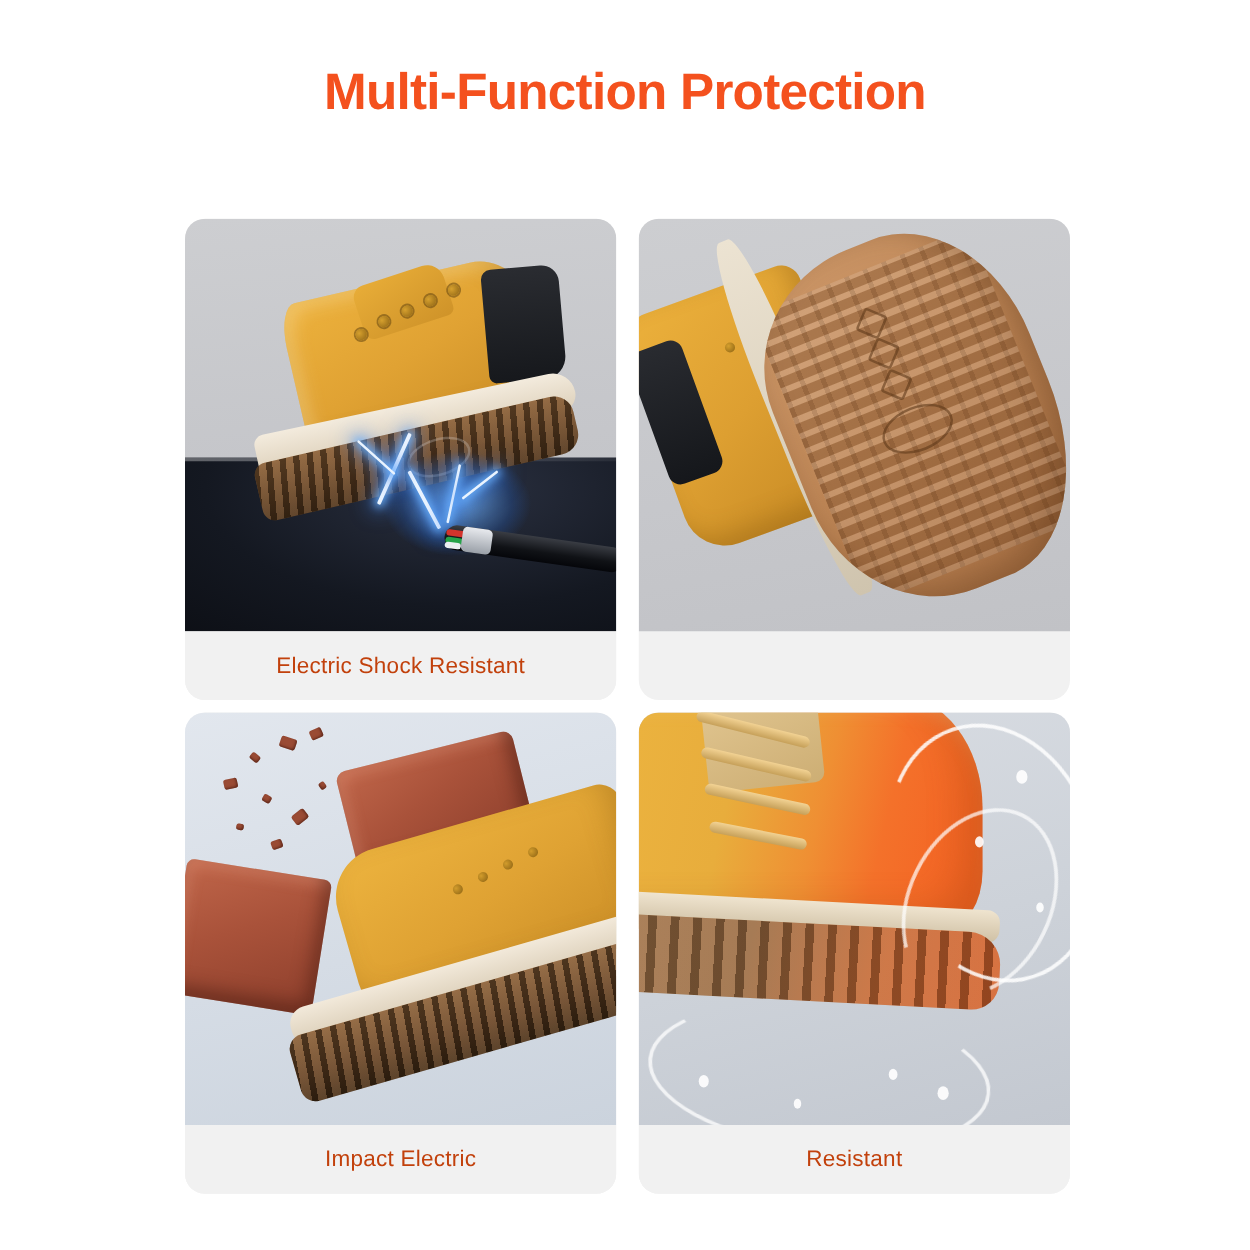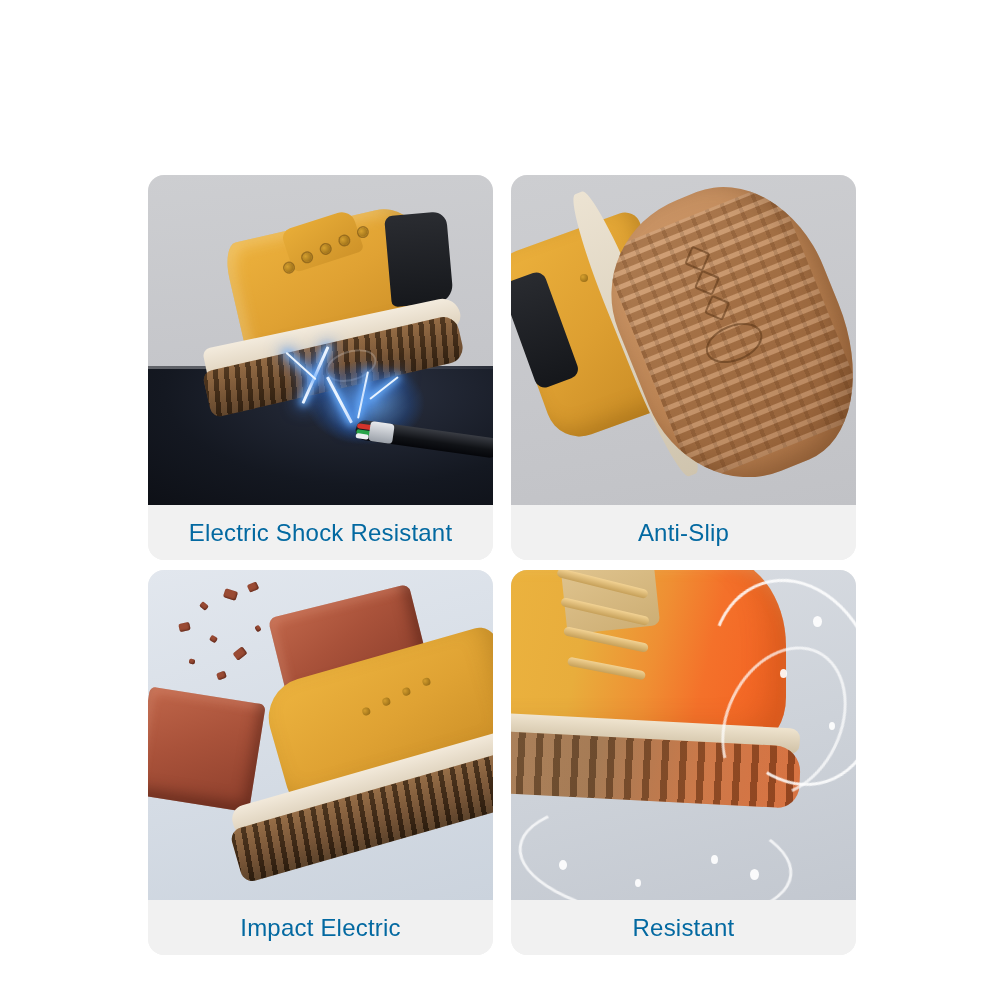--- a/index.html
+++ b/index.html
@@ -39,21 +39,21 @@
     position:relative;
   }
   .card-media{
     position:relative;overflow:hidden;
     flex:0 0 330px;
   }
   .card-caption{
     flex:1 1 auto;
     background:#f1f1f1;
     display:flex;align-items:center;justify-content:center;
-    color:#0369a1;font-size:24px;letter-spacing:.2px;
+    color:#c2410c;font-size:18px;letter-spacing:.2px;
   }
 
   
   .m1{background:linear-gradient(175deg,#cdced1 0%,#c5c6ca 55%,#c0c1c5 100%);}
   .m1 .floor{
     position:absolute;left:-4%;right:-4%;bottom:0;height:42%;
     background:
       radial-gradient(120% 150% at 62% 18%, #2a3040 0%, #141821 45%, #07080c 100%);
   }
   .m1 .floor::after{
@@ -273,20 +273,21 @@
     border-color:rgba(255,255,255,.75);border-top-color:transparent;
     transform:rotate(6deg);}
   .droplet{position:absolute;background:rgba(255,255,255,.9);border-radius:50%;}
 </style>
 </head>
 <body>
 
 <div class="page">
 
   <div class="header">
+    <h1 class="title">Multi-Function Protection</h1>
   </div>
 
   <div class="grid">
 
     <div class="card">
       <div class="card-media m1">
         <div class="floor"></div>
 
         <div class="boot">
           <div class="upper"></div>
@@ -328,21 +329,20 @@
         <div class="lace2" style="left:32%;top:24%"></div>
         <div class="lace2" style="left:38%;top:21%"></div>
         <div class="welt"></div>
         <div class="sole">
           <div class="lugdiamond" style="top:18%"></div>
           <div class="lugdiamond" style="top:27%"></div>
           <div class="lugdiamond" style="top:36%"></div>
           <div class="logo-oval"></div>
         </div>
       </div>
-      <div class="card-caption">Anti-Slip</div>
     </div>
 
     <div class="card">
       <div class="card-media m3">
         <div class="brick br1"></div>
         <div class="brick br2"></div>
 
         <div class="chip" style="left:22%;top:6%;width:13px;height:9px;transform:rotate(18deg)"></div>
         <div class="chip" style="left:29%;top:4%;width:10px;height:8px;transform:rotate(-24deg)"></div>
         <div class="chip" style="left:15%;top:10%;width:8px;height:6px;transform:rotate(40deg)"></div>

